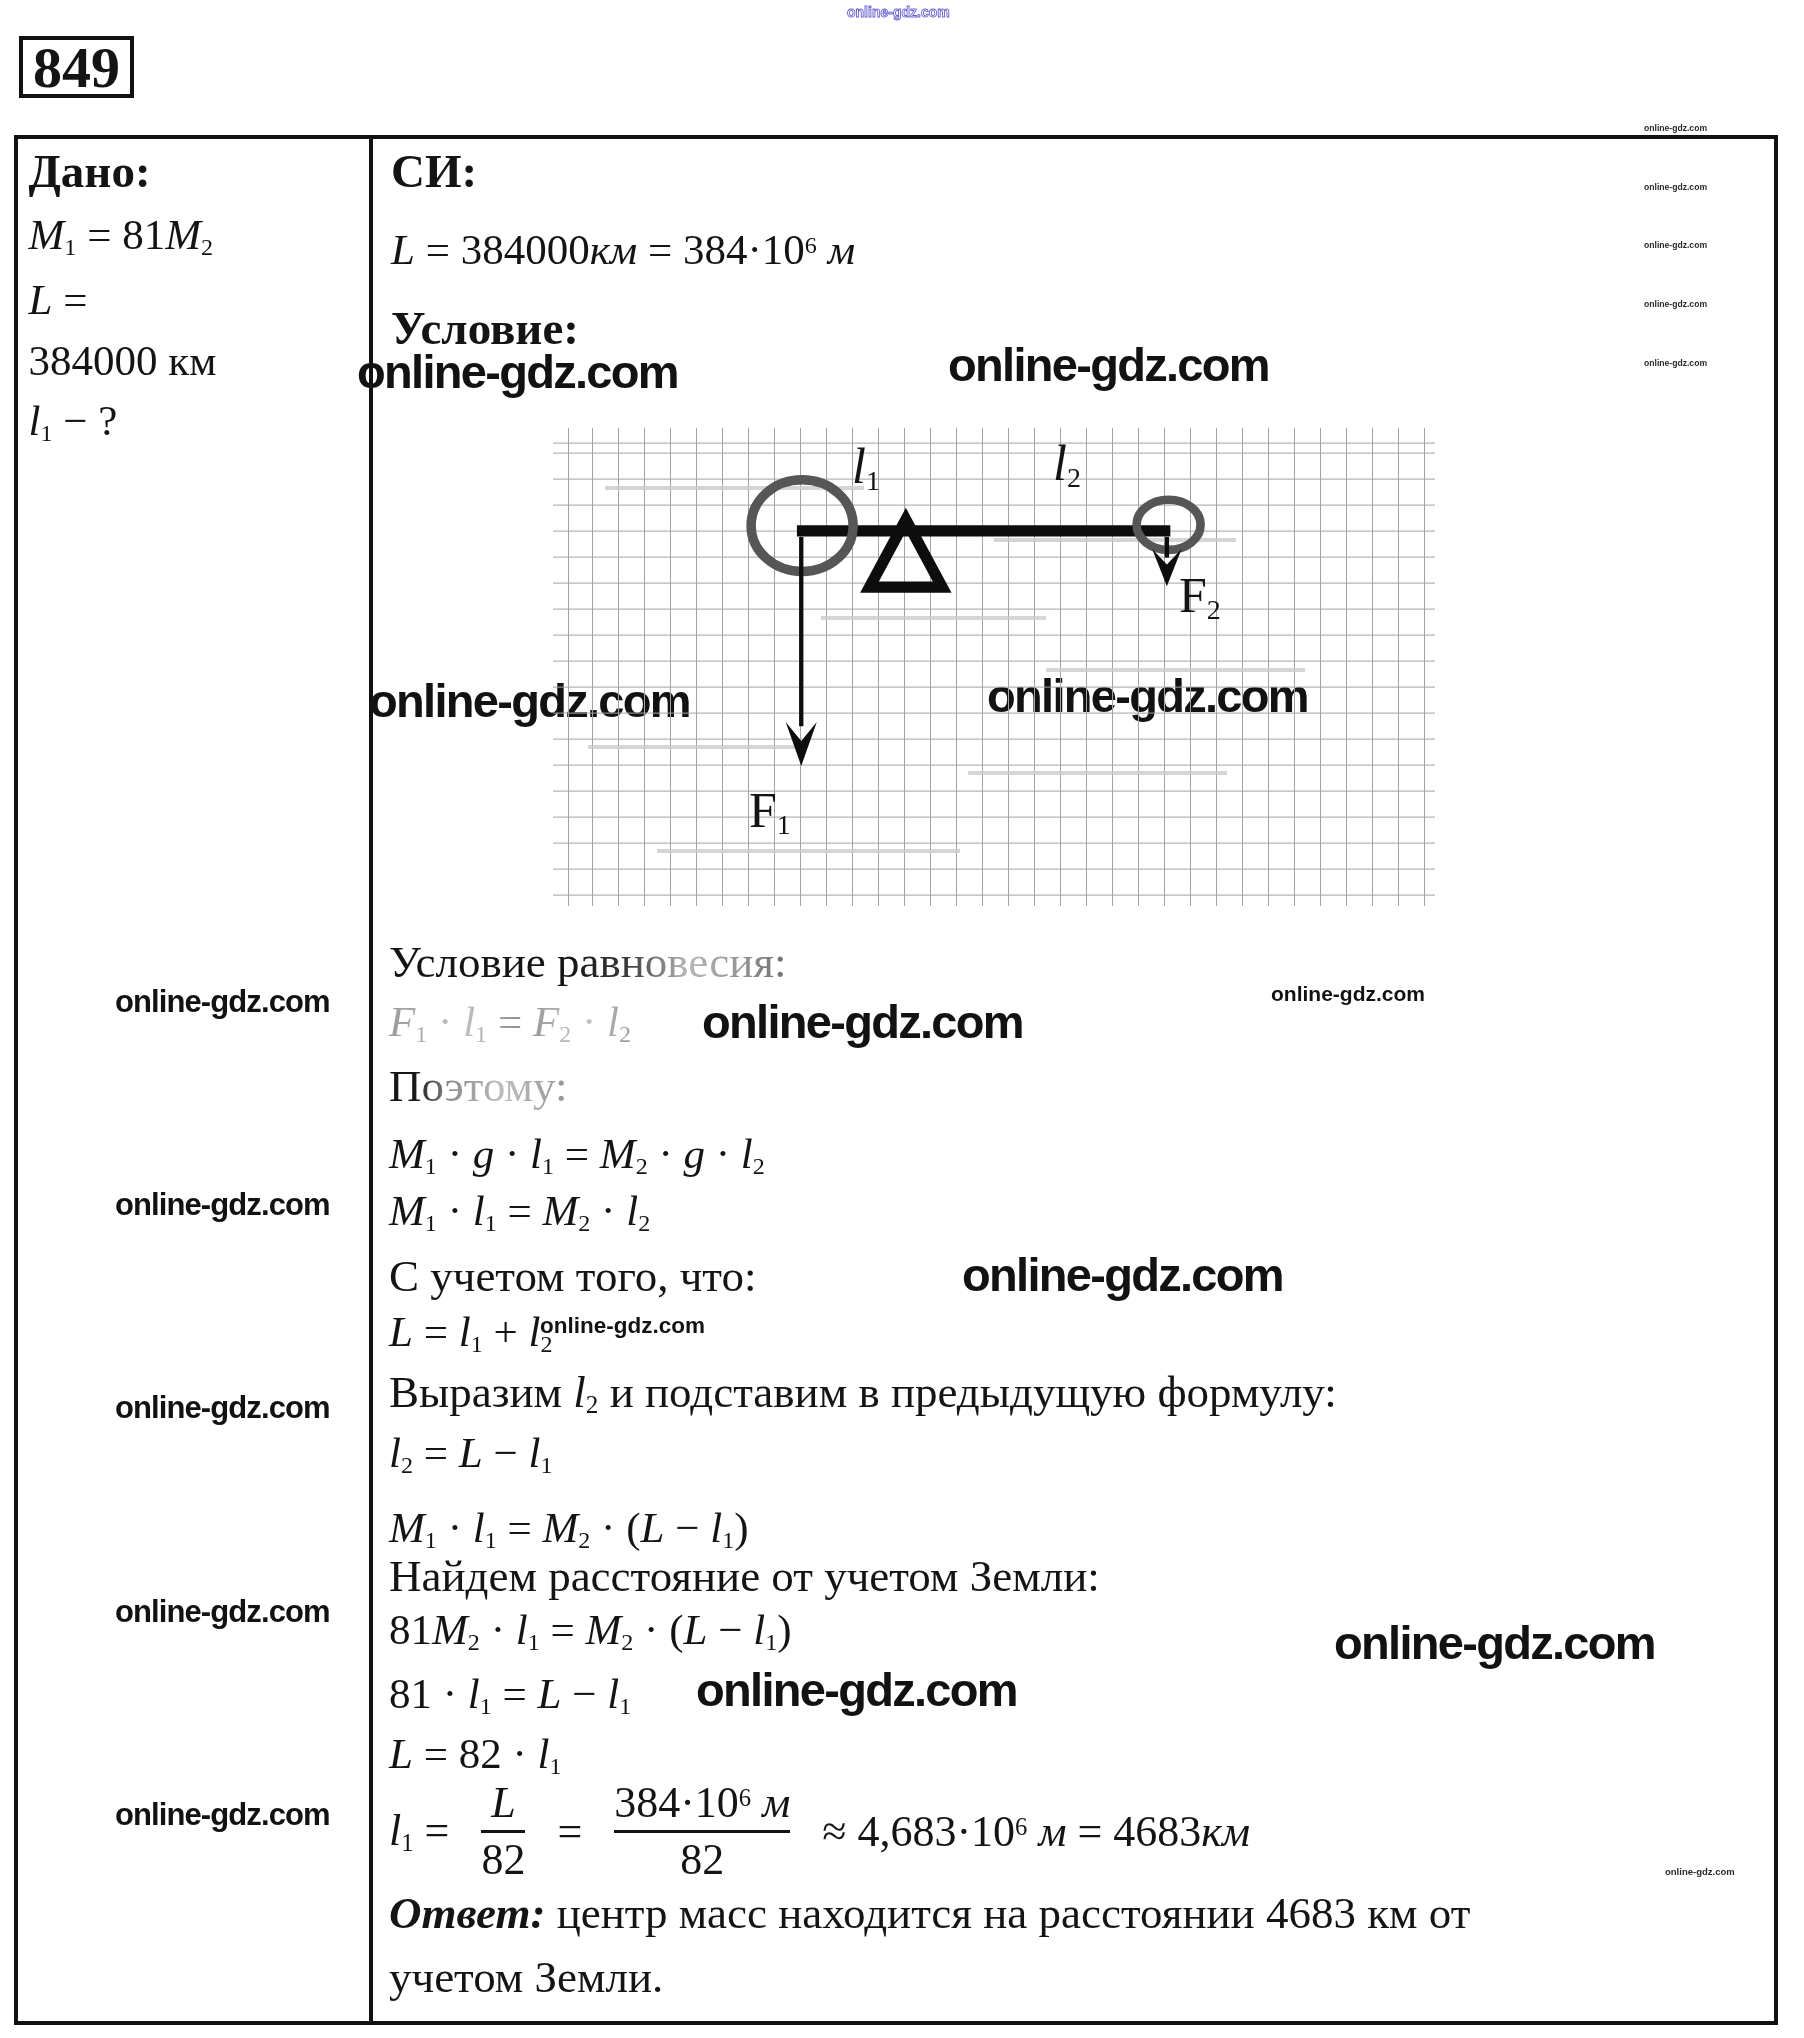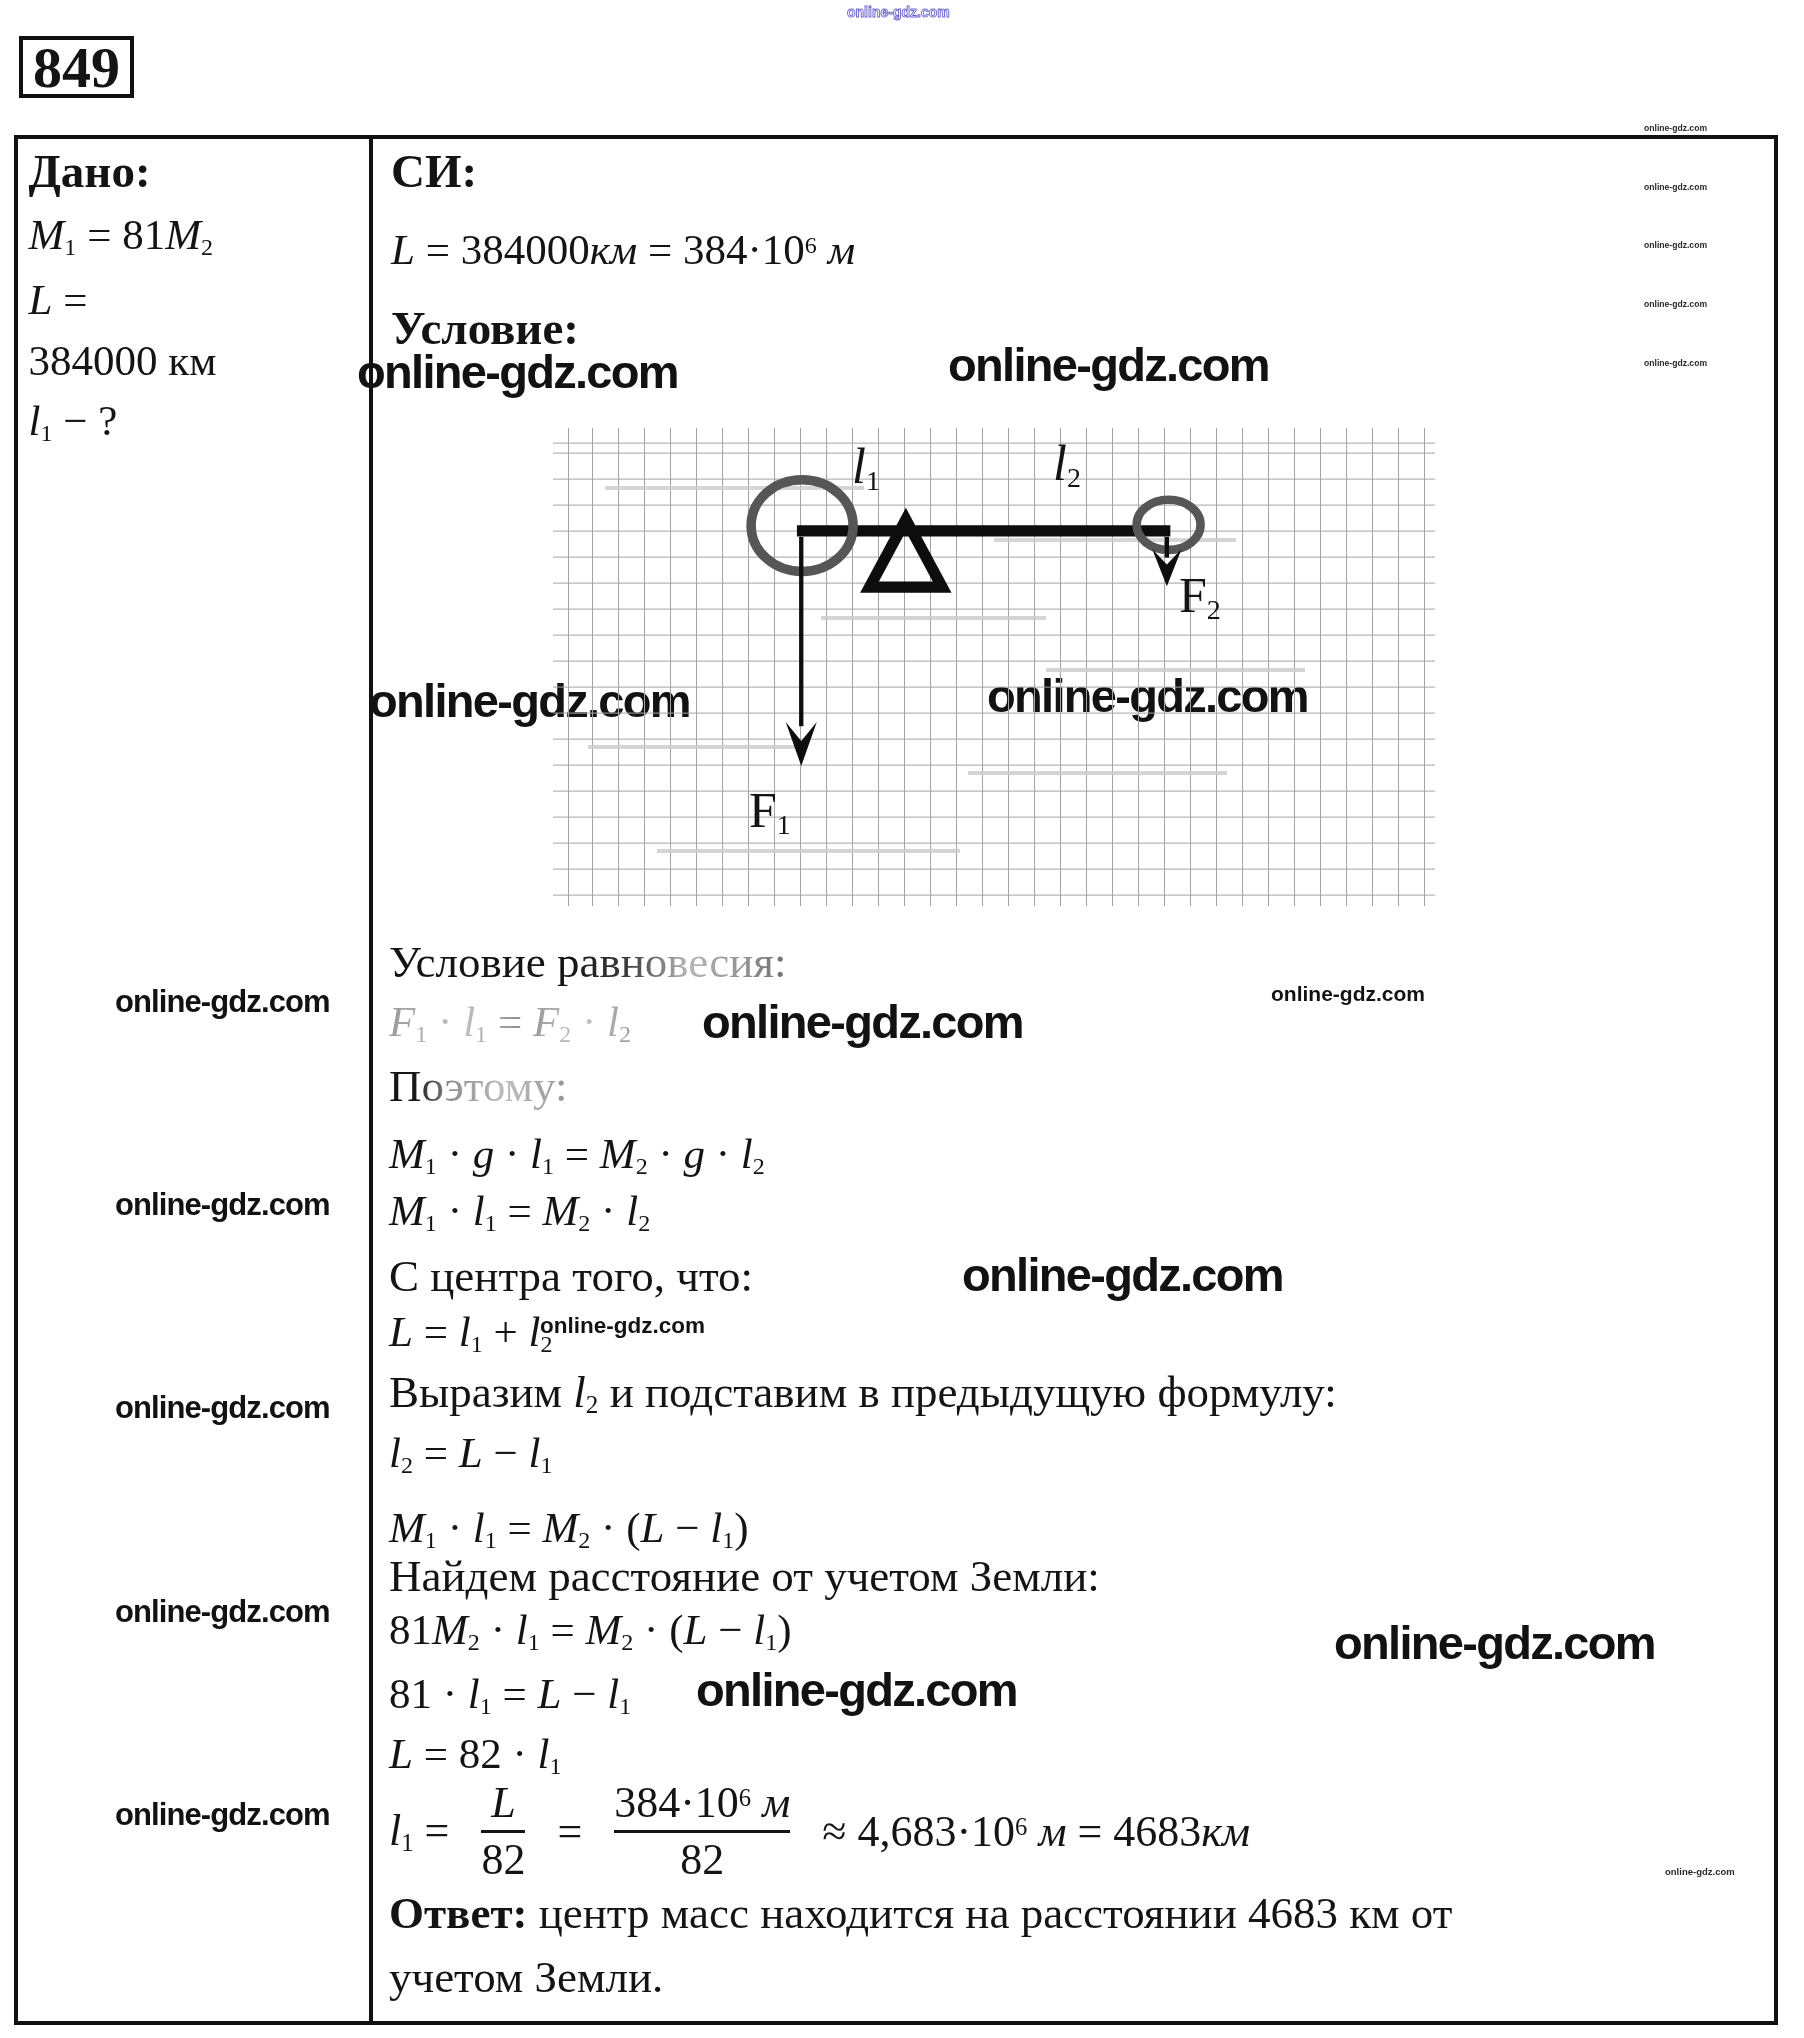--- a/index.html
+++ b/index.html
@@ -65,21 +65,21 @@
   .scanline { position:absolute; height:3.5px; background:#cbcbcb; opacity:0.8; }
   .dlabel { position:absolute; font-size:50px; white-space:nowrap; }
   .dlabel sub { font-size:0.56em; vertical-align:-0.25em; }
   svg.overlay { position:absolute; left:553px; top:428px; }
   
   .fracrow { position:absolute; display:flex; align-items:center; gap:32px; font-size:44px; white-space:nowrap; }
   .frac { display:inline-flex; flex-direction:column; align-items:center; line-height:1.05; }
   .frac .bar { align-self:stretch; height:3.5px; background:#141414; margin:3.5px 0; }
   .frac sub, .fracrow sub { font-size:0.56em; vertical-align:-0.25em; }
   .frac sup, .fracrow sup { font-size:0.56em; vertical-align:0.45em; }
-  .ans-label { font-weight:bold; }
+  .ans-label { font-weight:bold; font-style:italic; }
 </style>
 </head>
 <body>
 
 <div id="page">
 
   <div class="numbox">
     <span>849</span>
   </div>
 
@@ -149,21 +149,21 @@
 
   <div class="txt fade-late" style="left:389px; top:936px;">Условие равновесия:</div>
   <div class="eq fade-most" style="left:389px; top:997px;"><i>F</i><sub>1</sub> · <i>l</i><sub>1</sub> = <i>F</i><sub>2</sub> · <i>l</i><sub>2</sub></div>
   <div class="wm wm-big" style="left:702px; top:994px;">online-gdz.com</div>
   <div class="wm wm-med" style="left:1271px; top:982px;">online-gdz.com</div>
 
   <div class="txt fade-early" style="left:389px; top:1060px;">Поэтому:</div>
   <div class="eq" style="left:389px; top:1121px;margin-top:8px;"><i>M</i><sub>1</sub> · <i>g</i> · <i>l</i><sub>1</sub> = <i>M</i><sub>2</sub> · <i>g</i> · <i>l</i><sub>2</sub></div>
   <div class="eq" style="left:389px; top:1186px;"><i>M</i><sub>1</sub> · <i>l</i><sub>1</sub> = <i>M</i><sub>2</sub> · <i>l</i><sub>2</sub></div>
 
-  <div class="txt" style="left:389px; top:1250px;">С центра того, что:</div>
+  <div class="txt" style="left:389px; top:1250px;">С учетом того, что:</div>
   <div class="eq" style="left:389px; top:1307px;"><i>L</i> = <i>l</i><sub>1</sub> + <i>l</i><sub>2</sub></div>
   <div class="wm wm-small" style="left:540px; top:1313px;">online-gdz.com</div>
   <div class="wm wm-big" style="left:962px; top:1247px;">online-gdz.com</div>
 
   <div class="txt" style="left:389px; top:1366px;">Выразим <i>l</i><sub>2</sub> и подставим в предыдущую формулу:</div>
   <div class="eq" style="left:389px; top:1428px;"><i>l</i><sub>2</sub> = <i>L</i> − <i>l</i><sub>1</sub></div>
   <div class="eq" style="left:389px; top:1470px;margin-top:33px;"><i>M</i><sub>1</sub> · <i>l</i><sub>1</sub> = <i>M</i><sub>2</sub> · (<i>L</i> − <i>l</i><sub>1</sub>)</div>
 
   <div class="txt" style="left:389px; top:1550px;">Найдем расстояние от учетом Земли:</div>
   <div class="eq" style="left:389px; top:1605px;">81<i>M</i><sub>2</sub> · <i>l</i><sub>1</sub> = <i>M</i><sub>2</sub> · (<i>L</i> − <i>l</i><sub>1</sub>)</div>

